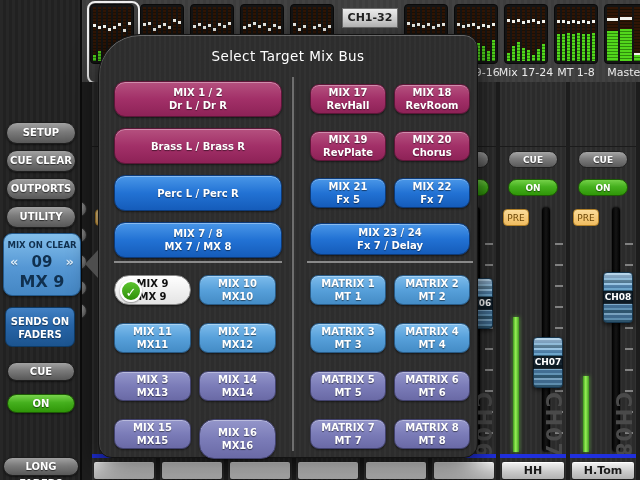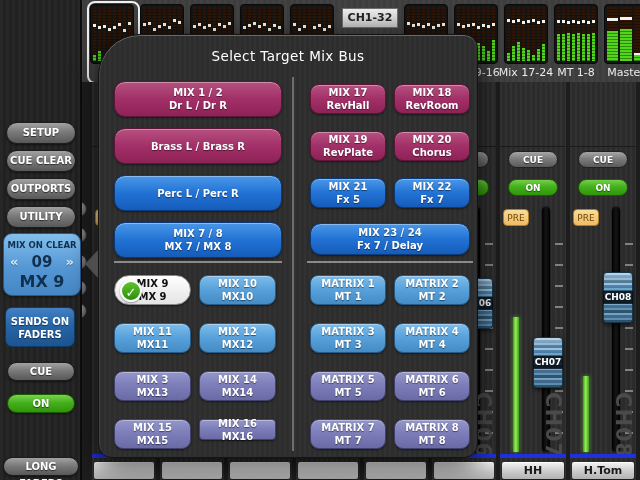--- a/index.html
+++ b/index.html
@@ -749,21 +749,21 @@
           <div>MX13</div>
         </div>
         <div class="dbtn c-purple" style="left: 100px; top: 336px; width: 77px; height: 30px; border-radius: 9px;">
           <div>MIX 14</div>
           <div>MX14</div>
         </div>
         <div class="dbtn c-purple" style="left: 15px; top: 384px; width: 77px; height: 30px; border-radius: 9px;">
           <div>MIX 15</div>
           <div>MX15</div>
         </div>
-        <div class="dbtn c-purple" style="left: 100px; top: 384px; width: 77px; height: 21px; border-radius: 4px;">
+        <div class="dbtn c-purple" style="left: 100px; top: 384px; width: 77px; height: 40px; border-radius: 15px;">
           <div>MIX 16</div>
           <div>MX16</div>
         </div>
         <div class="dbtn c-lightblue" style="left: 211px; top: 240px; width: 76px; height: 30px; border-radius: 8px;">
           <div>MATRIX 1</div>
           <div>MT 1</div>
         </div>
         <div class="dbtn c-lightblue" style="left: 295px; top: 240px; width: 76px; height: 30px; border-radius: 9px;">
           <div>MATRIX 2</div>
           <div>MT 2</div>

